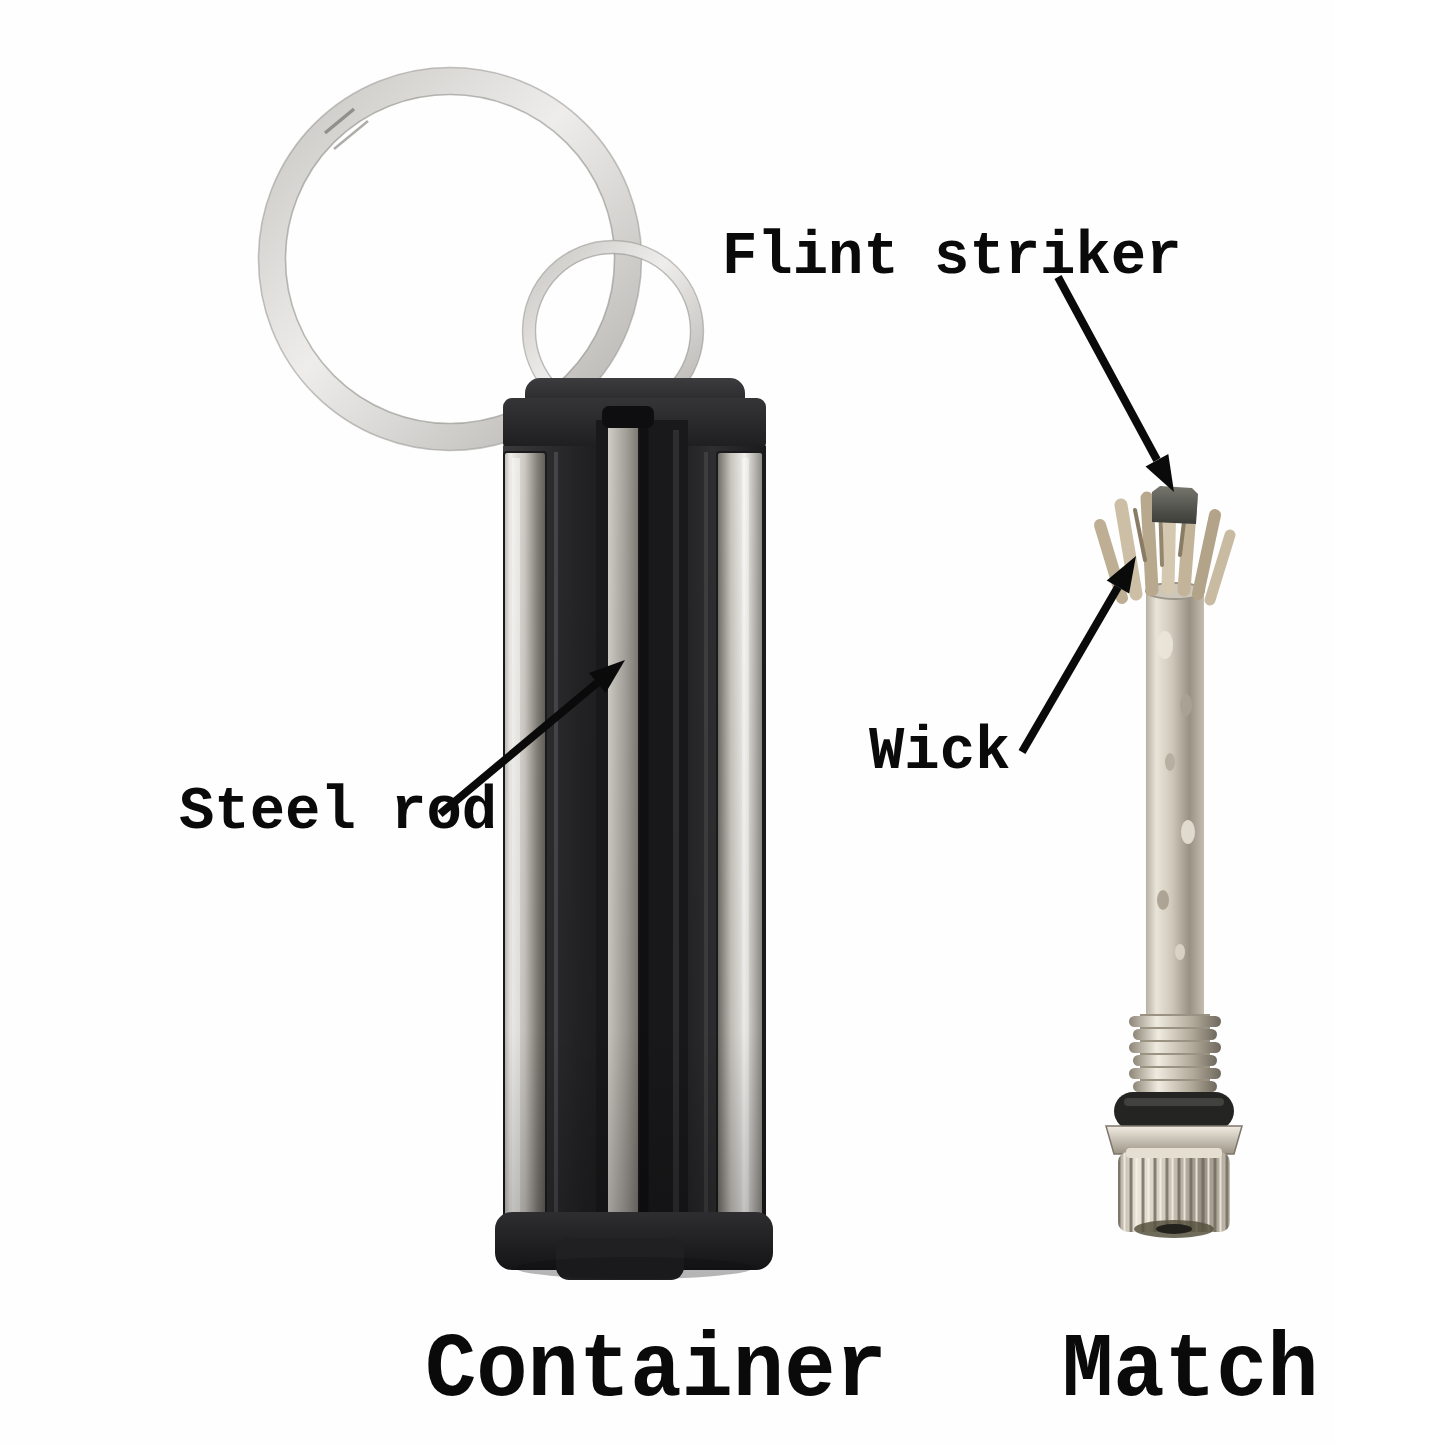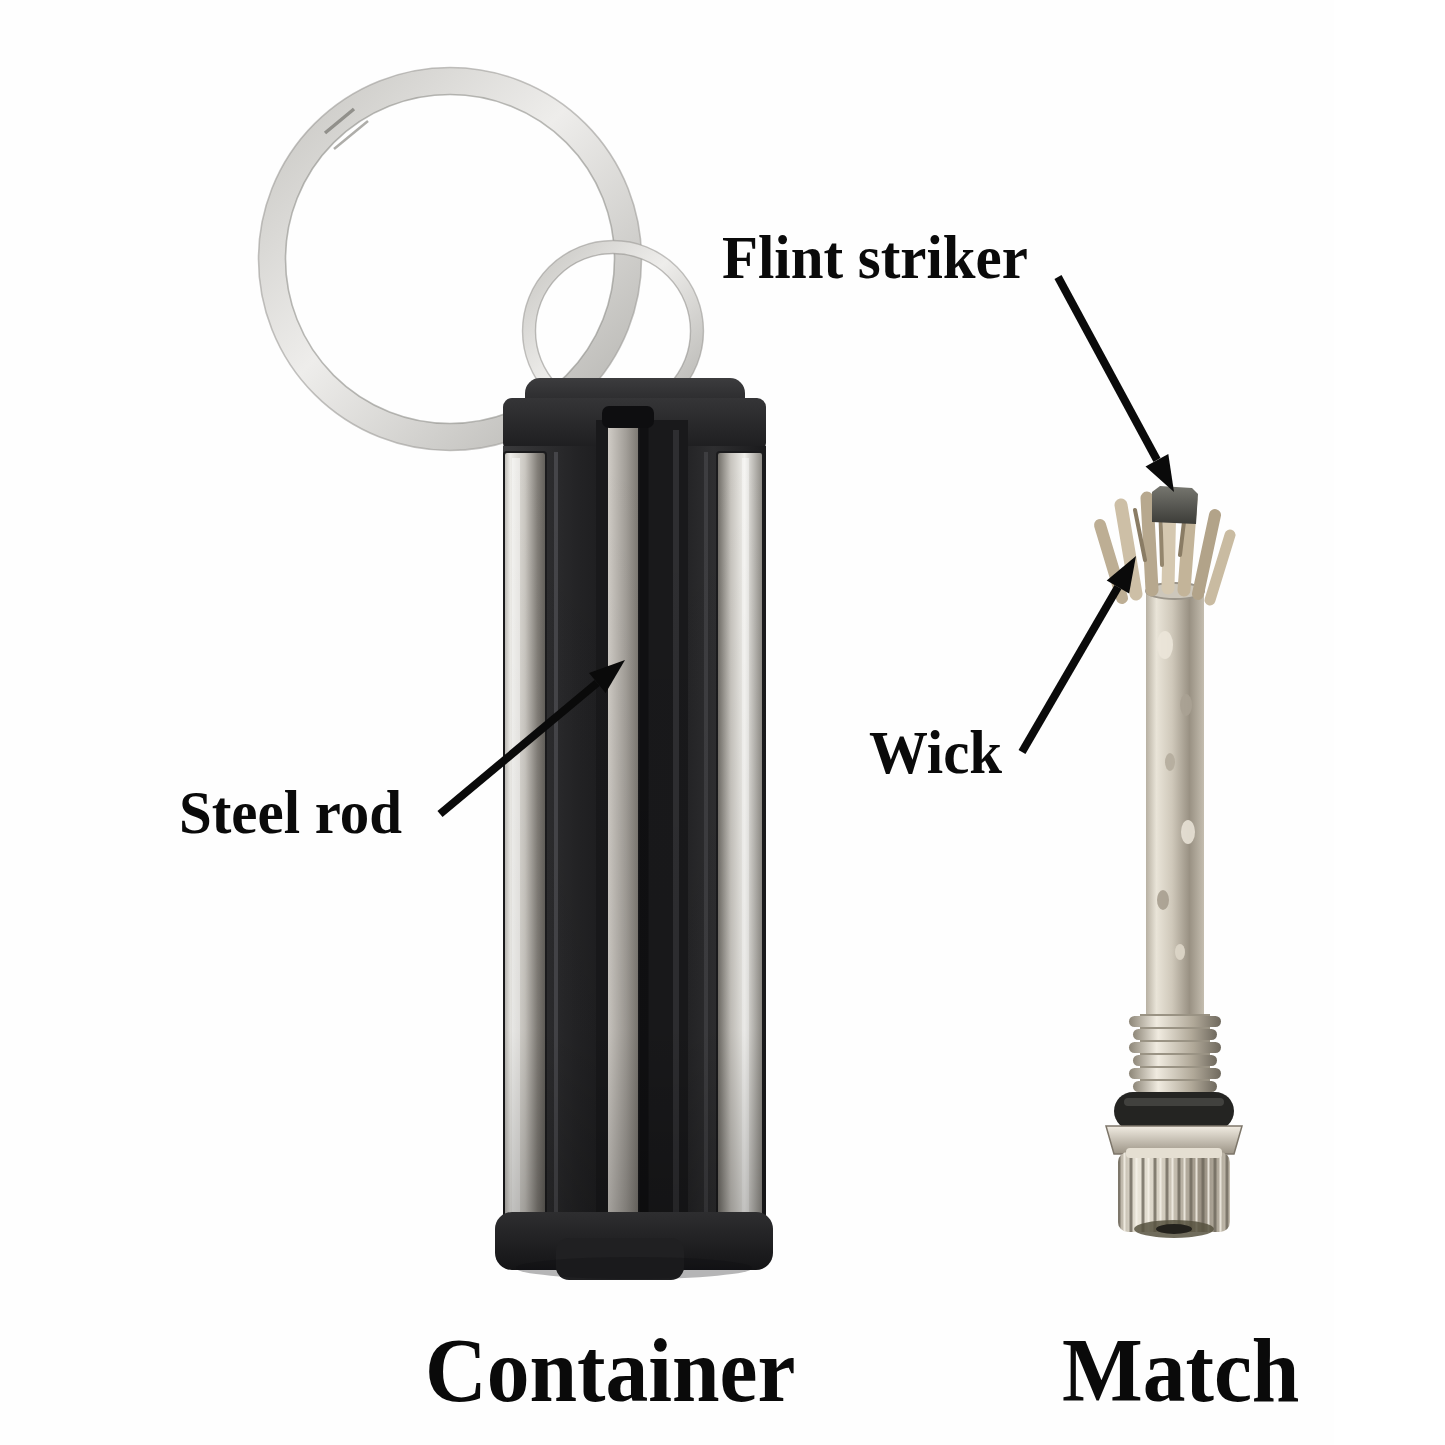--- a/index.html
+++ b/index.html
@@ -1,21 +1,21 @@
 <!DOCTYPE html>
 <html><head>
 <meta charset="utf-8">
 <style>
   html,body{margin:0;padding:0;background:#ffffff;}
   .canvas{
     position:relative;
     width:1318px;height:1445px;
     background:#fefefe;
     overflow:hidden;
-    font-family:Liberation Serif, serif;
+    font-family:Liberation Mono, monospace;
     padding-left:16px;
   }
   .scene{position:absolute;left:0;top:0;}
   .label{
     position:absolute;
     font-weight:700;
     color:#0a0a0a;
     line-height:1;
     white-space:nowrap;
     transform:scaleX(.95);

